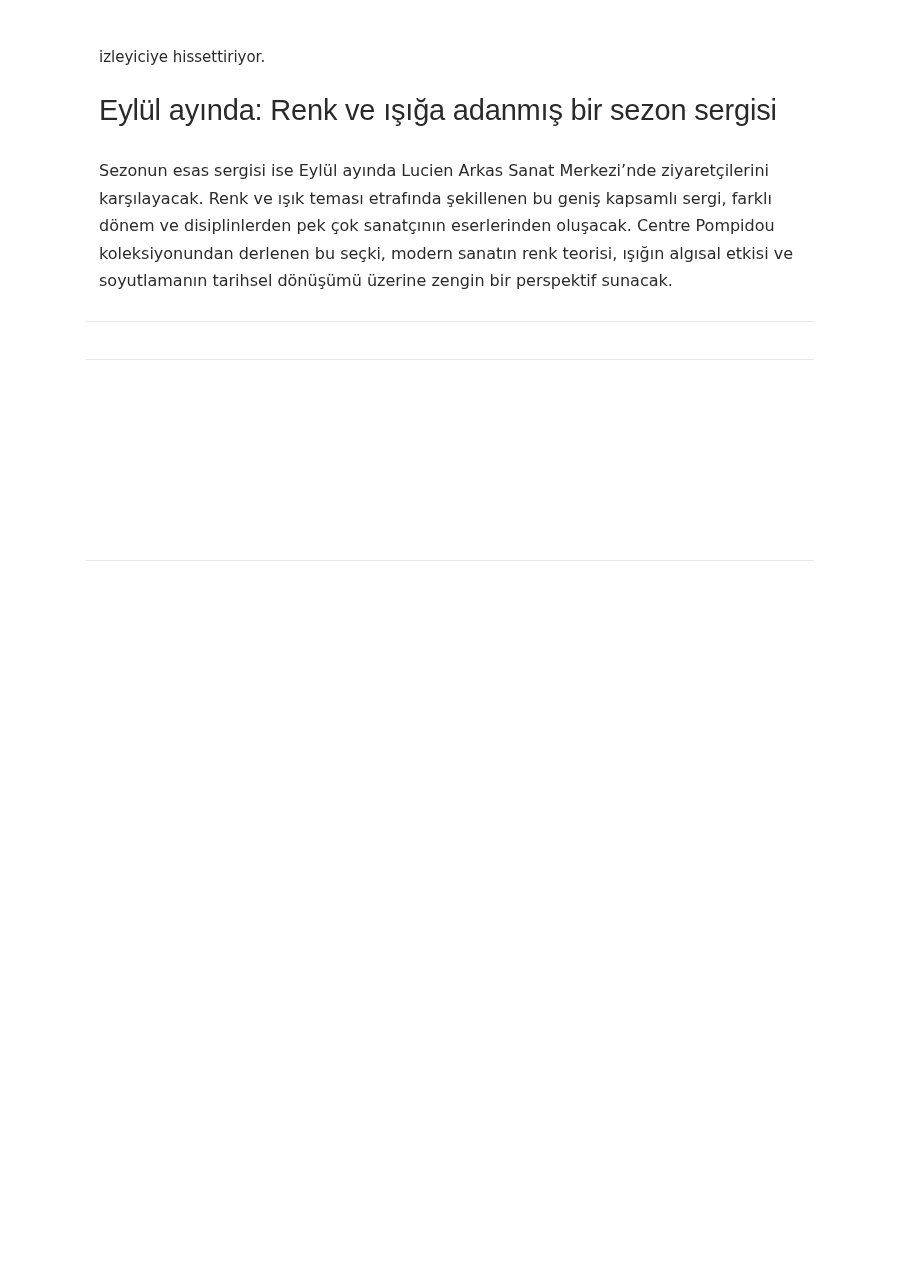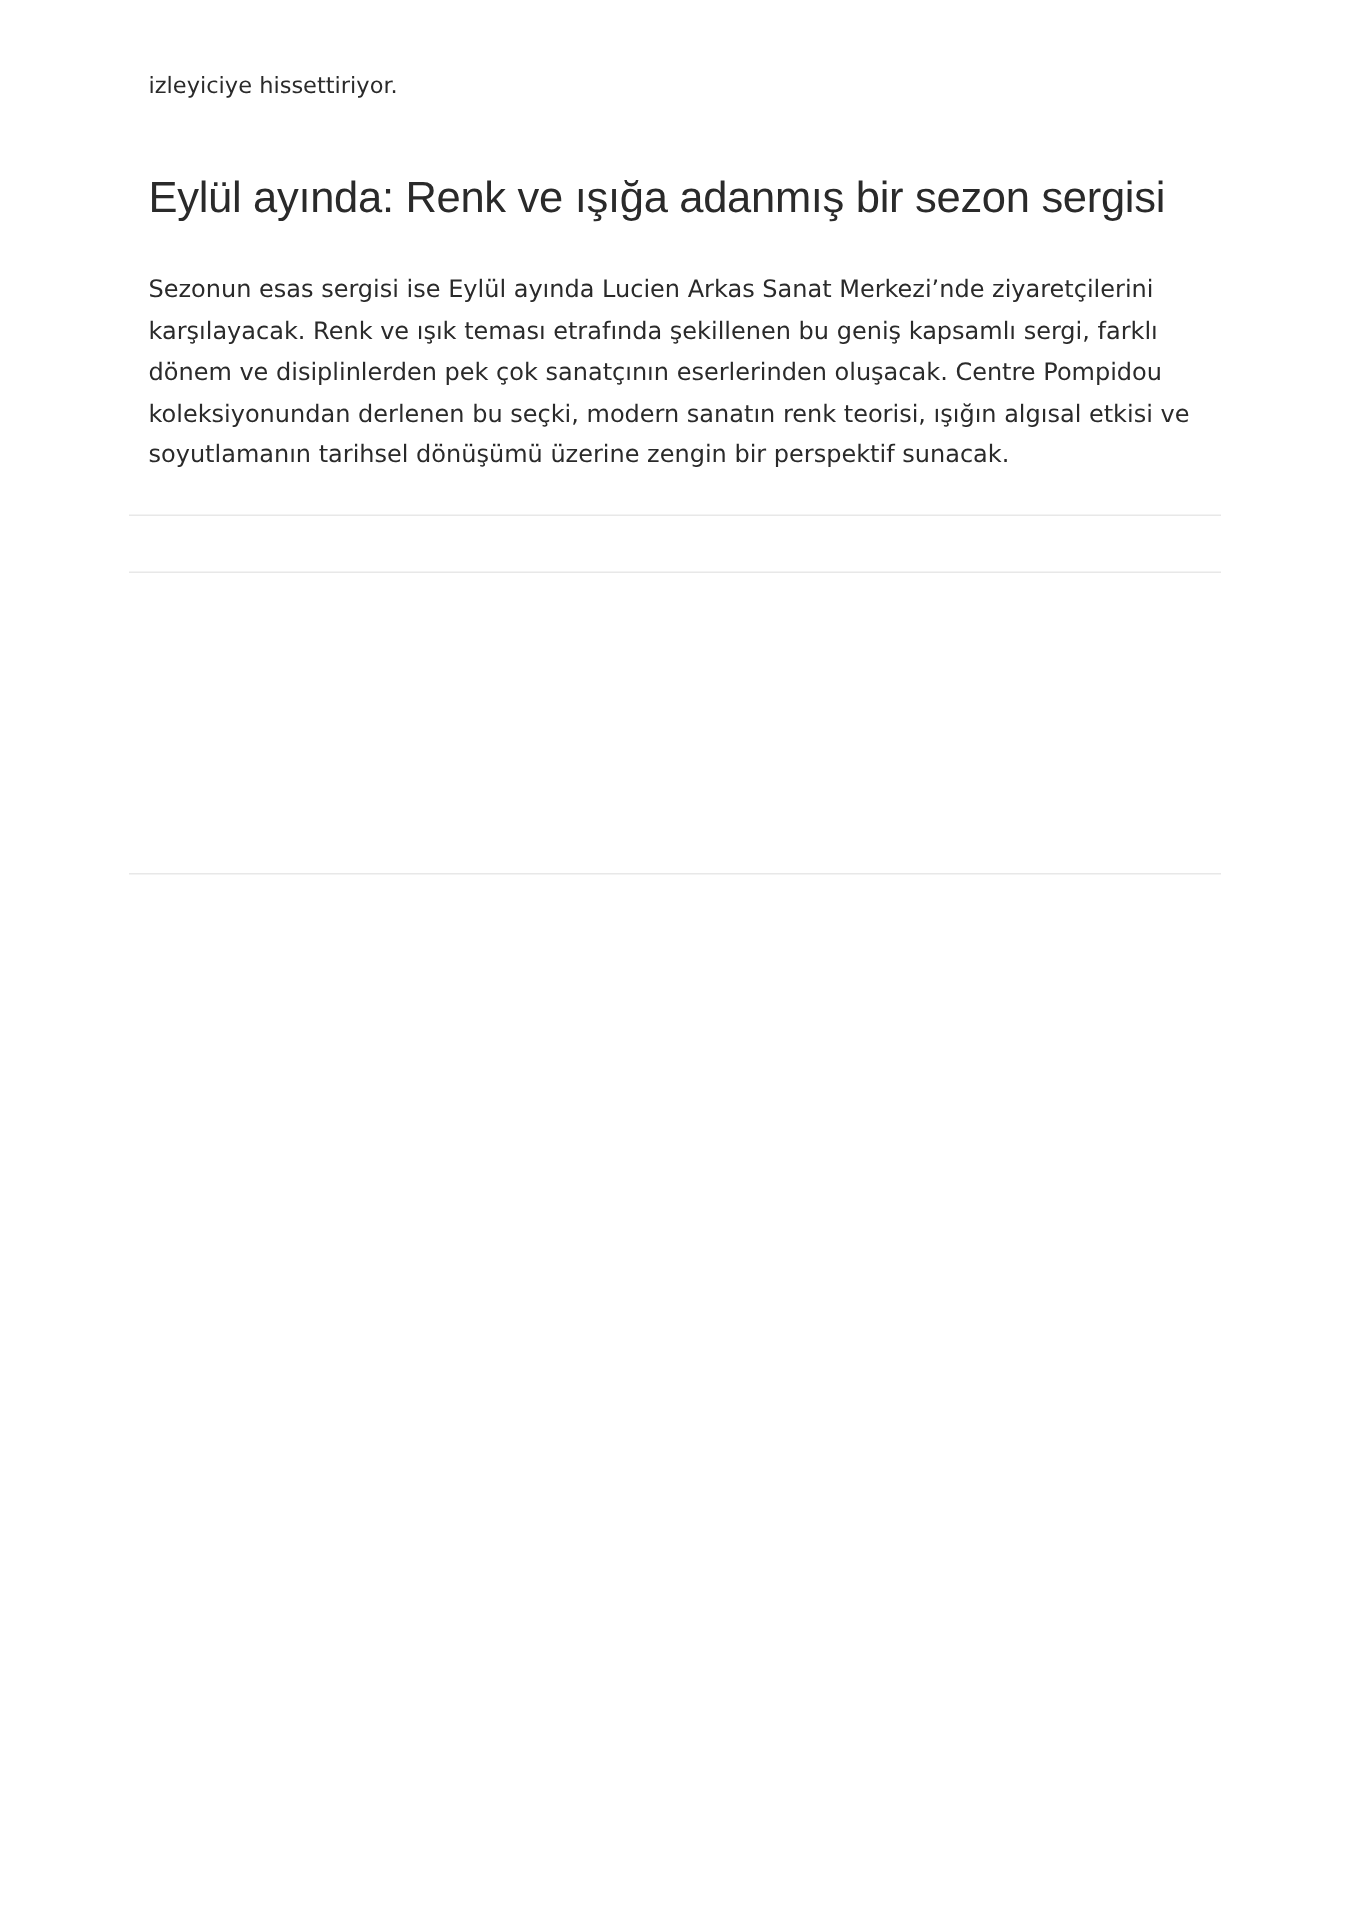--- a/index.html
+++ b/index.html
@@ -24,21 +24,21 @@
   .content {
     padding: 44px 42px 0 42px;
   }
   .intro {
     margin: 0 13px;
     font-size: 15px;
     line-height: 27px;
     color: var(--text);
   }
   .heading {
-    margin: 44px 13px 0 13px;
+    margin: 22px 13px 0 13px;
     font-family: "Liberation Sans", sans-serif;
     font-weight: 400;
     font-size: 29px;
     line-height: 34px;
     letter-spacing: -0.2px;
     color: var(--text);
   }
   .paragraph {
     margin: 30px 13px 0 13px;
     max-width: 792px;

